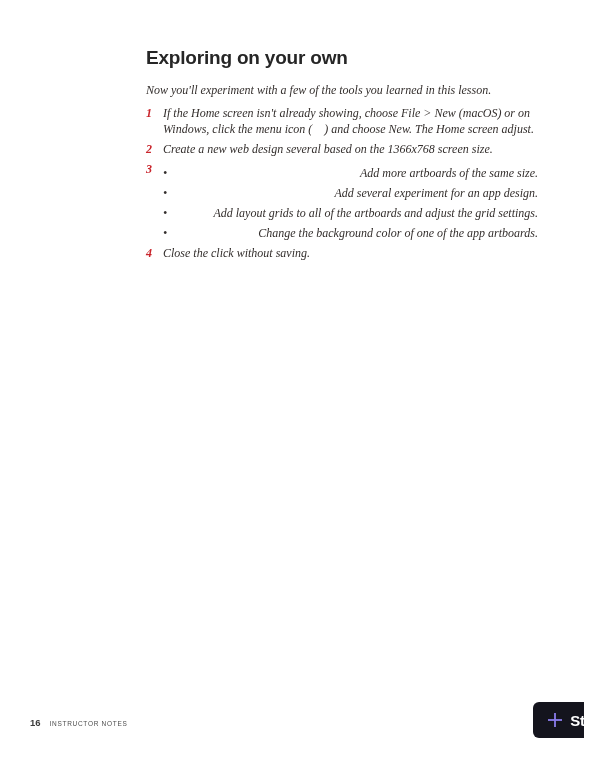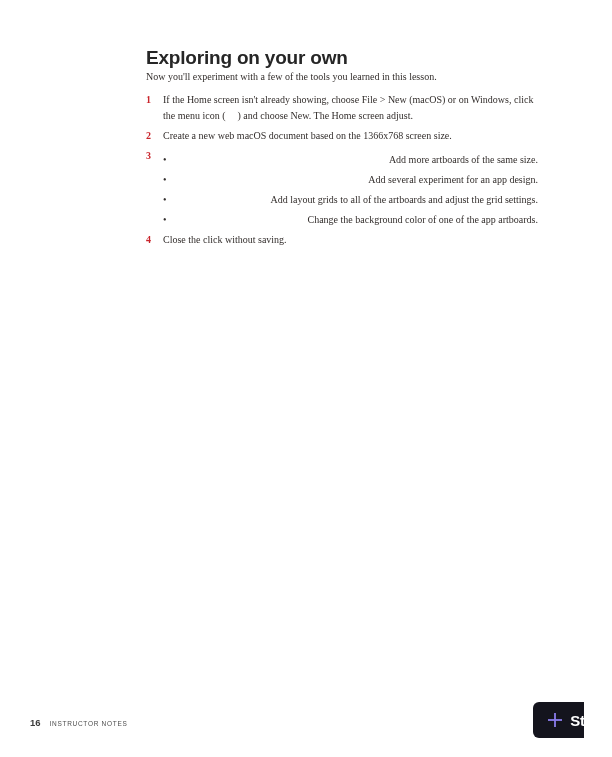--- a/index.html
+++ b/index.html
@@ -26,24 +26,25 @@
     left:146px;top:47px;
     margin:0;
     font-family:"Liberation Sans", sans-serif;
     font-weight:700;
     font-size:19px;
     letter-spacing:-0.2px;
     color:var(--title-ink);
   }
   .body-col{
     position:absolute;
-    left:146px;top:69px;
+    left:146px;top:82px;
     width:392px;
-    font-size:10px;
+    font-size:12px;
     line-height:16px;
+    font-style:italic;
   }
   .intro{
     margin:0 0 7px 0;
   }
   .steps{
     list-style:none;
     margin:0;padding:0;
   }
   .step{
     display:flex;
@@ -131,21 +132,21 @@
     <p class="intro">Now you'll experiment with a few of the tools you learned in this lesson.</p>
 
     <ol class="steps">
       <li class="step">
         <span class="step-num">1</span>
         <span class="step-text"><span>If the Home screen isn't already showing, choose File &gt; New (macOS) or on Windows, click the menu icon (</span><span class="menu-icon-gap"></span><span>) and choose New. The Home screen adjust.</span></span>
       </li>
 
       <li class="step">
         <span class="step-num">2</span>
-        <span class="step-text">Create a new web macOS document based on the 1366x768 screen size.</span>
+        <span class="step-text">Create a new web design several based on the 1366x768 screen size.</span>
       </li>
 
       <li class="step">
         <span class="step-num">3</span>
         <span class="step-text">
           <ul class="bullets">
             <li class="bullet">
               <span class="bullet-dot">•</span>
               <span class="bullet-text">Add more artboards of the same size.</span>
             </li>

